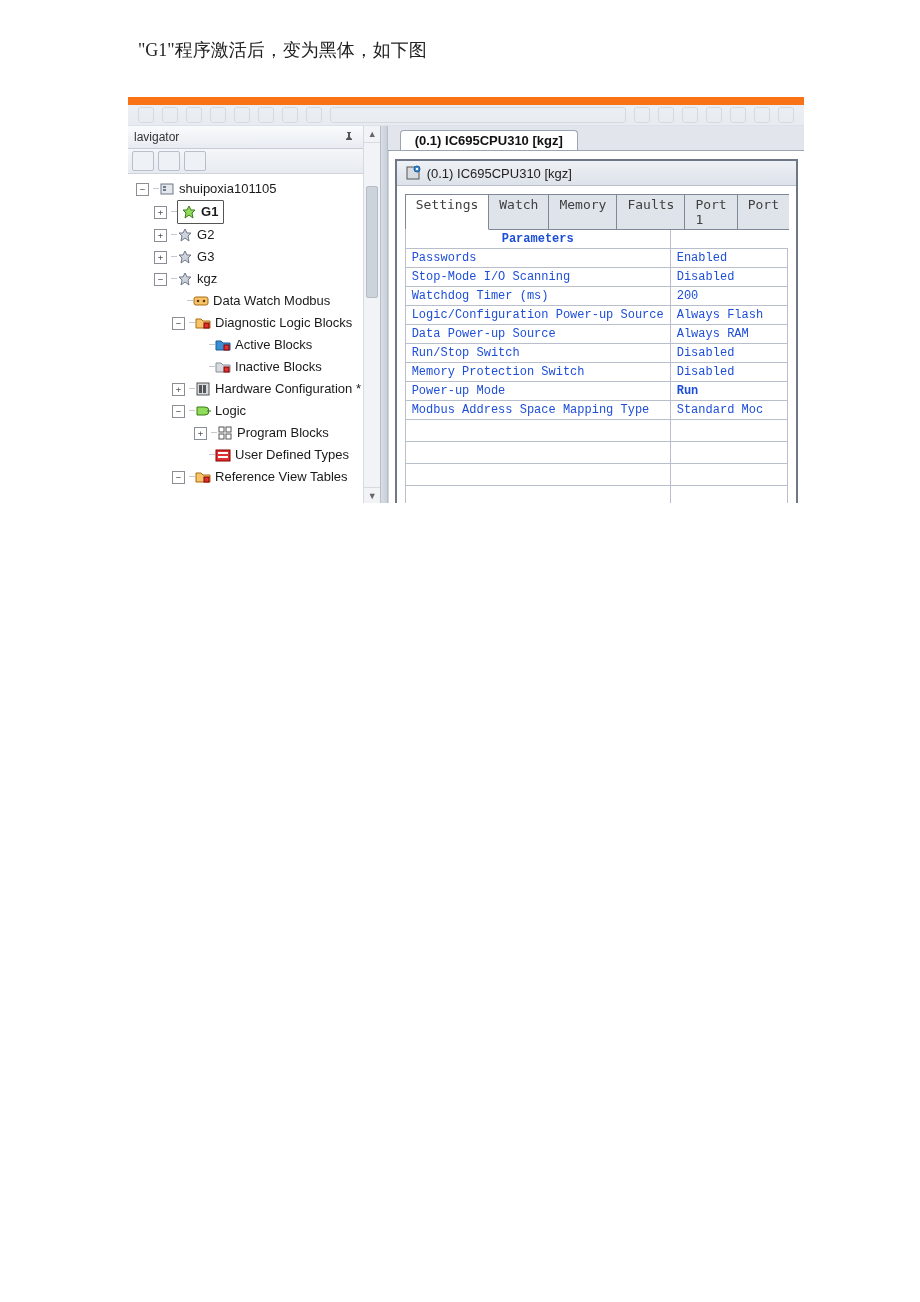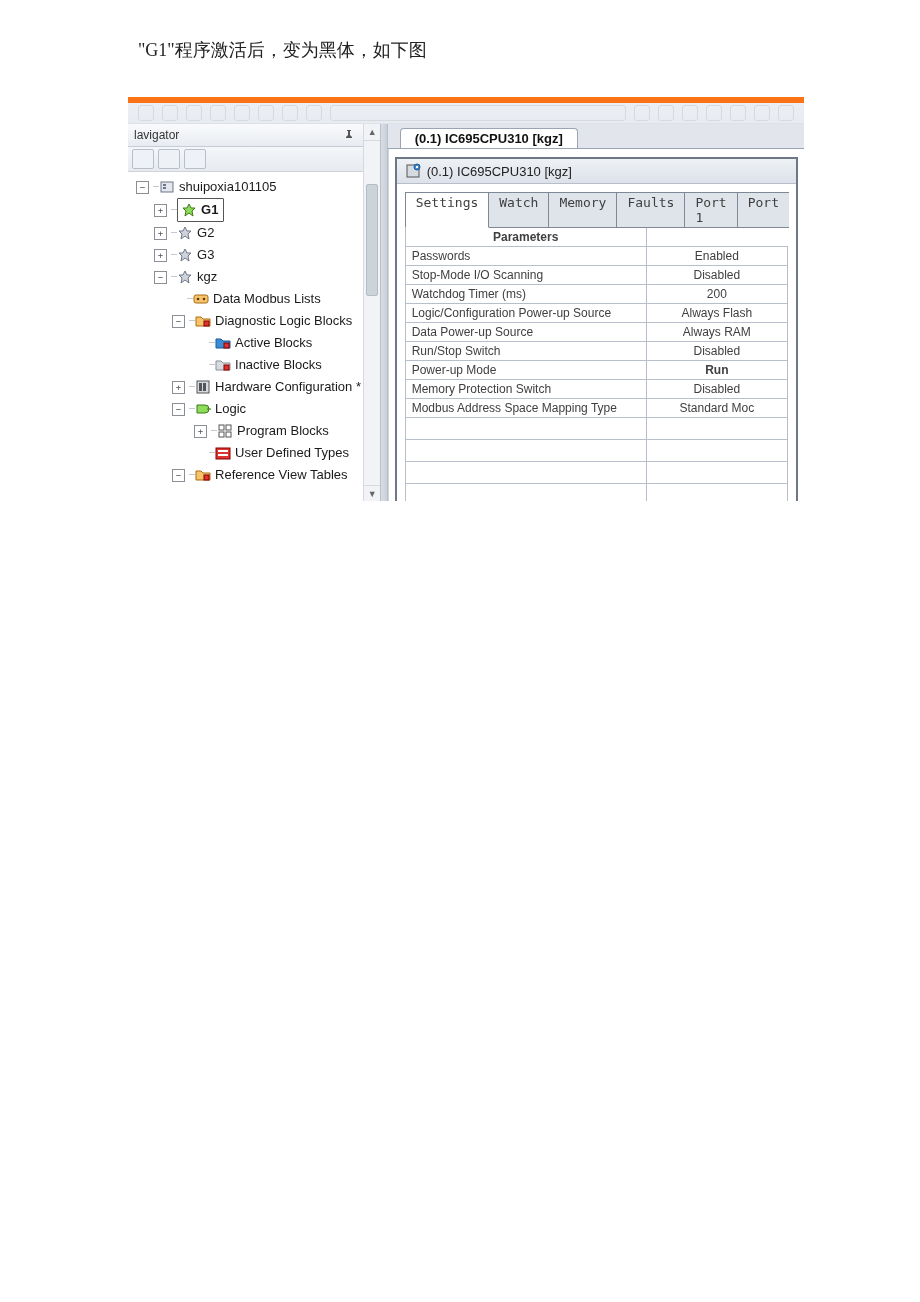--- a/index.html
+++ b/index.html
@@ -13,21 +13,21 @@
   .caption {
     padding: 38px 0 0 138px;
     font-family: "SimSun", serif;
     font-size: 18px;
     color: #222;
   }
   .app-frame {
     margin: 35px 0 0 128px;
     width: 676px;
     height: 398px;
-    border-top: 6px solid #f97316;
+    border-top: 8px solid #f97316;
     background: #e6eaf0;
     position: relative;
     overflow: hidden;
   }
   
   .blur-toolbar {
     height: 20px;
     background: linear-gradient(#f8f9fb,#eceff3);
     border-bottom: 1px solid #cfd4dc;
     display:flex;
@@ -115,24 +115,24 @@
   .insp-title .tico{width:16px;height:16px;}
   .prop-box{padding:8px 8px 6px 8px;}
   .inner-tabs{display:flex;font-family:"SimSun",monospace;font-size:13px;}
   .inner-tab{
     border:1px solid #7f8897;background:#dfe4eb;padding:2px 10px;margin-right:-1px;cursor:pointer;
     color:#404040;
   }
   .inner-tab.active{background:#fff;border-bottom-color:#fff;position:relative;z-index:2;font-weight:normal;}
   table.props{border-collapse:collapse;width:100%;font-size:12px;}
   table.props td{
-    border:1px solid #b8bfca;padding:2px 6px;background:#fff;color:#404040;
-    overflow:hidden;text-overflow:ellipsis;white-space:nowrap;
-  }
-  table.props td.val{border-bottom:1px dotted #9aa4b3;text-align:center;}
+    border:1px solid #b8bfca;padding:2px 6px;background:#fff;color:#1d4ed8;
+    overflow:hidden;text-overflow:ellipsis;white-space:nowrap;font-family:Liberation Mono, monospace;
+  }
+  table.props td.val{border-bottom:1px dotted #9aa4b3;}
   table.props tr.empty td{height:17px;}
   .divider-col{width:6px;background:linear-gradient(90deg,#d9dee5,#c9cfd8);border-right:1px solid #b8bfca;}
 </style>
 </head>
 <body>
 
 <div class="caption">"G1"程序激活后，变为黑体，如下图</div>
 
 <div class="app-frame">
   <div class="blur-toolbar">
@@ -240,21 +240,21 @@
           <span class="ind ind2"></span>
           <span class="exp blank"></span>
             <span class="dots">┄</span>
           <span class="ico">
             <svg width="16" height="14">
                 <rect x="1" y="3" width="14" height="8" rx="2" fill="#f7c36b" stroke="#a86d12"></rect>
                 <circle cx="5" cy="7" r="1.3" fill="#5a3a08"></circle>
                 <circle cx="11" cy="7" r="1.3" fill="#5a3a08"></circle>
               </svg>
           </span>
-          <span class="label">Data Modbus Lists</span>
+          <span class="label">Data Watch Modbus</span>
         </div>
 
         <div class="tree-row">
           <span class="ind ind2"></span>
           <span class="exp">−</span>
             <span class="dots">┄</span>
           <span class="ico">
             <svg width="16" height="14">
                 <path d="M1 3h5l2 2h7v7H1z" fill="#f7c36b" stroke="#a86d12"></path>
                 <rect x="9" y="7" width="5" height="5" fill="#d33" stroke="#800"></rect>
@@ -422,26 +422,26 @@
                   </tr>
                   <tr>
                     <td>Data Power-up Source</td>
                     <td class="val">Always RAM</td>
                   </tr>
                   <tr>
                     <td>Run/Stop Switch</td>
                     <td class="val">Disabled</td>
                   </tr>
                   <tr>
+                    <td>Memory Protection Switch</td>
+                    <td class="val">Disabled</td>
+                  </tr>
+                  <tr>
                     <td>Power-up Mode</td>
                     <td class="val" style="font-weight: bold;">Run</td>
-                  </tr>
-                  <tr>
-                    <td>Memory Protection Switch</td>
-                    <td class="val">Disabled</td>
                   </tr>
                   <tr>
                     <td>Modbus Address Space Mapping Type</td>
                     <td class="val">Standard Moc</td>
                   </tr>
                 </tbody>
               <tbody>
                   <tr class="empty">
                     <td></td>
                     <td class="val"></td>

